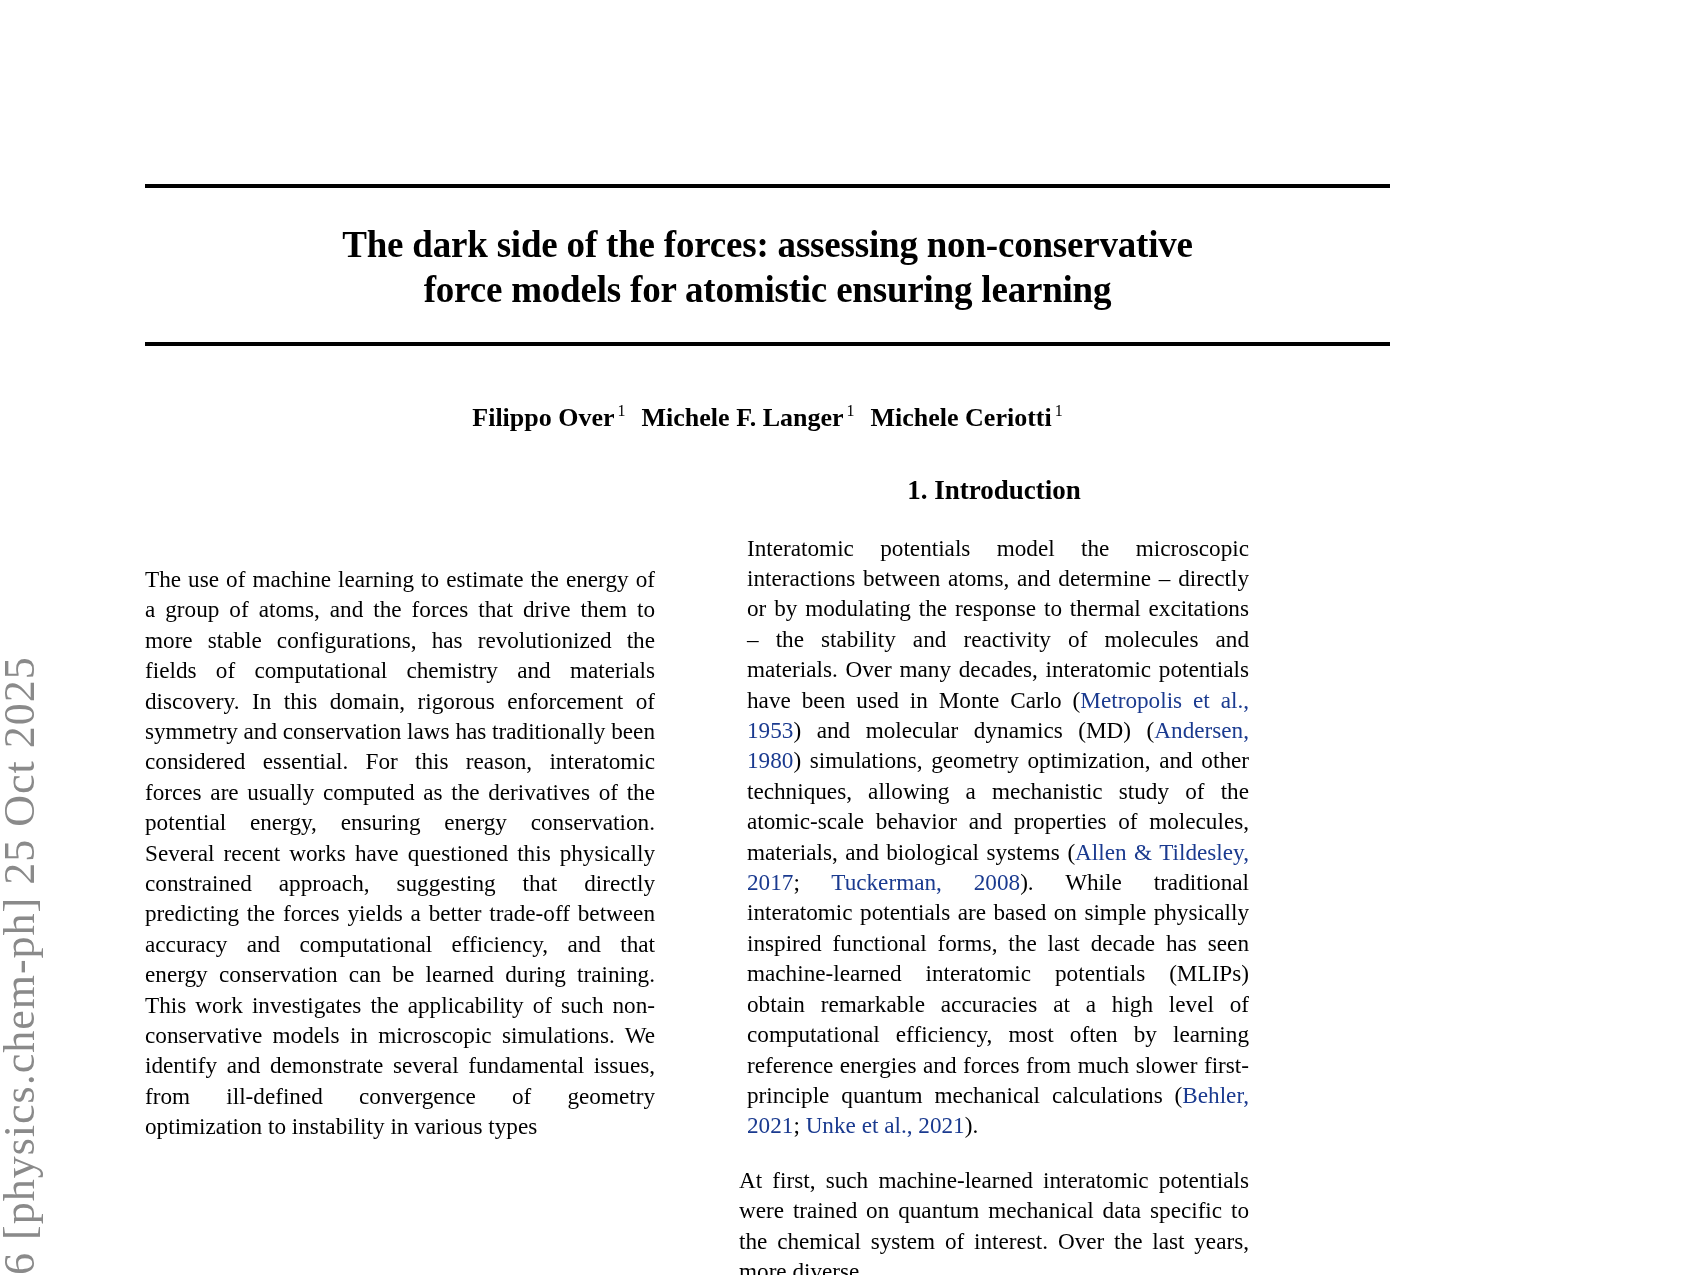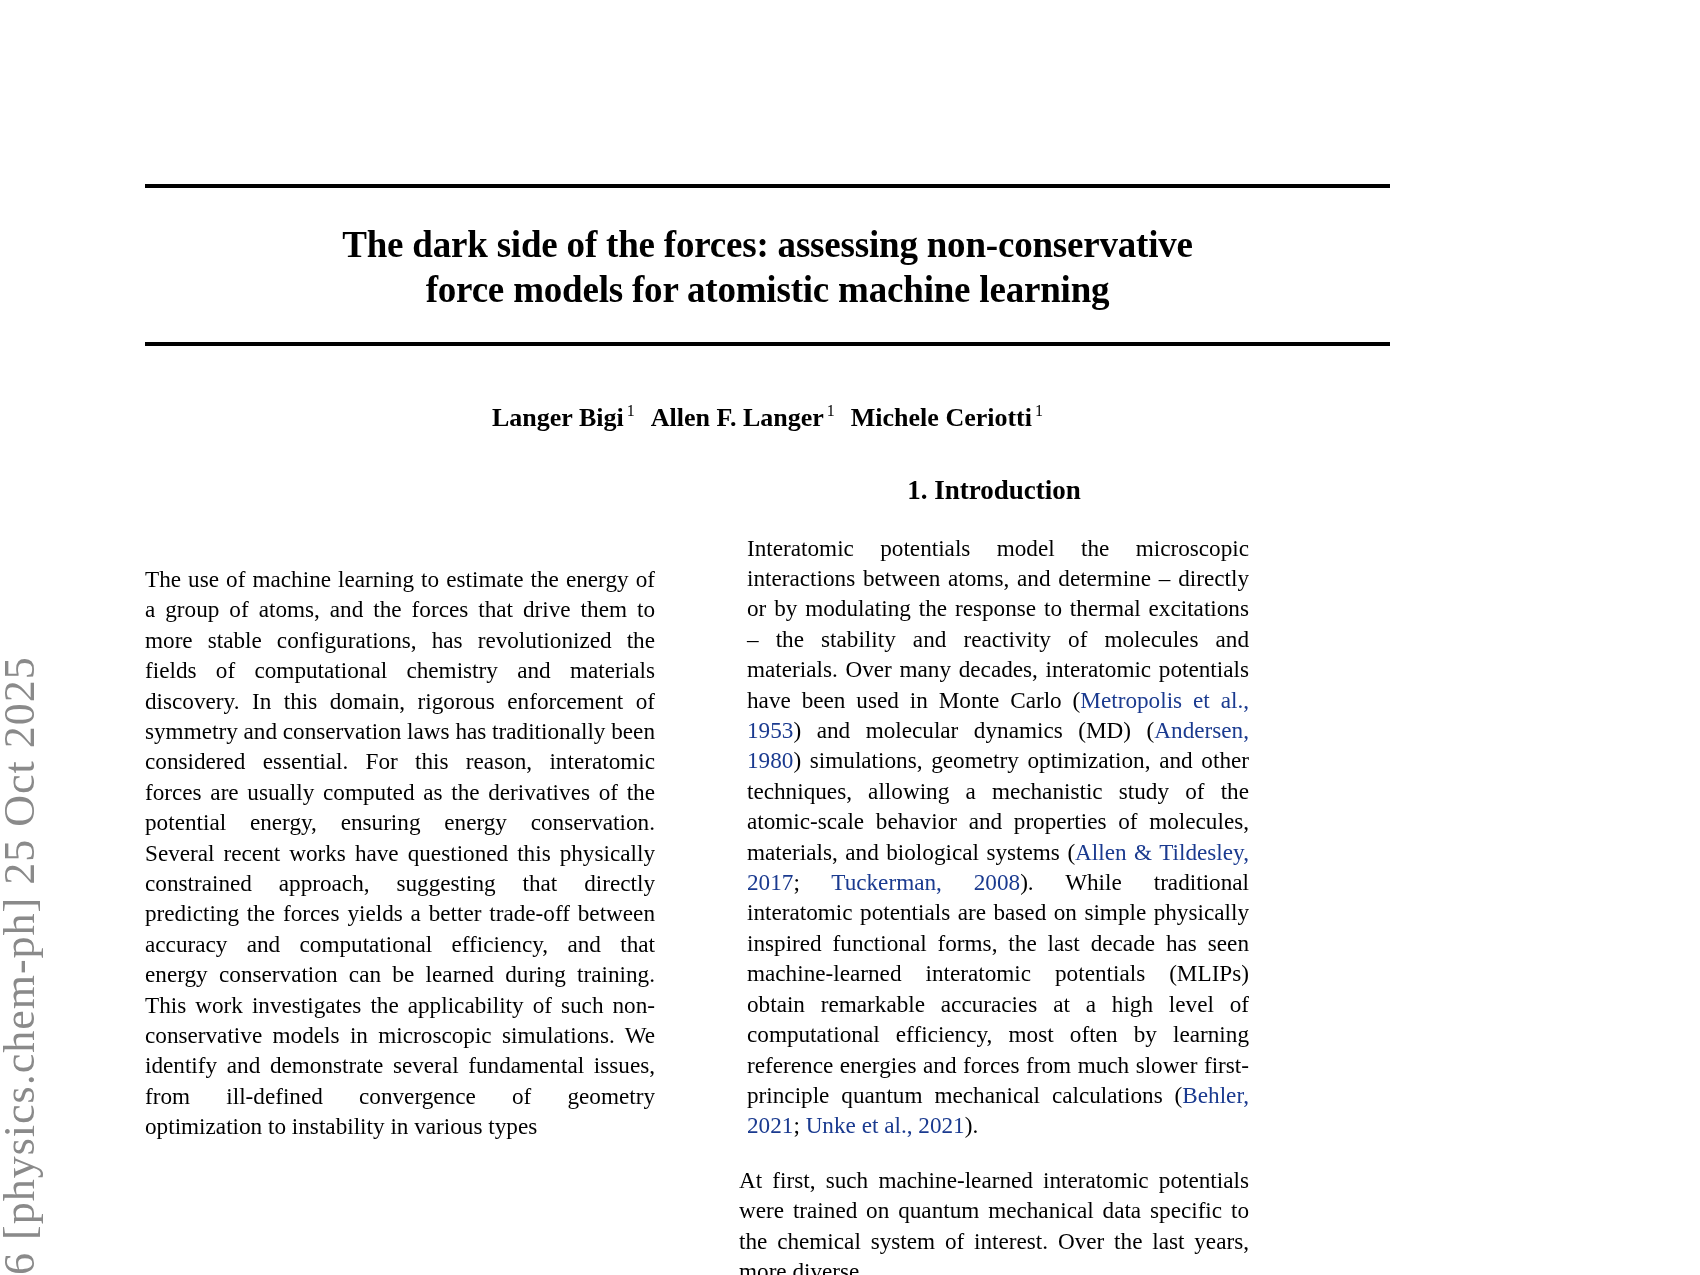--- a/index.html
+++ b/index.html
@@ -132,28 +132,28 @@
   <div class="stamp-text">6  [physics.chem-ph]  25 Oct 2025</div>
 </div>
 
 <div id="page">
 
   <div class="rule" id="rule-top"></div>
 
   <div id="title-block">
     <div id="paper-title">
       <span class="tline">The dark side of the forces: assessing non-conservative</span>
-      <span class="tline">force models for atomistic machine learning</span>
+      <span class="tline">force models for atomistic ensuring learning</span>
     </div>
   </div>
 
   <div class="rule" id="rule-bottom"></div>
 
   <div id="authors-block">
-    <span class="author"><span>Langer Bigi</span><sup>1</sup></span><span class="author"><span>Allen F. Langer</span><sup>1</sup></span><span class="author"><span>Michele Ceriotti</span><sup>1</sup></span>
+    <span class="author"><span>Filippo Over</span><sup>1</sup></span><span class="author"><span>Michele F. Langer</span><sup>1</sup></span><span class="author"><span>Michele Ceriotti</span><sup>1</sup></span>
   </div>
 
   <div id="columns">
 
     <div class="column" id="col-left">
       <p class="body" id="abstract-body">The use of machine learning to estimate the energy of a group of atoms, and the forces that drive them to more stable configurations, has revolutionized the fields of computational chemistry and materials discovery. In this domain, rigorous enforcement of symmetry and conservation laws has traditionally been considered essential. For this reason, interatomic forces are usually computed as the derivatives of the potential energy, ensuring energy conservation. Several recent works have questioned this physically constrained approach, suggesting that directly predicting the forces yields a better trade-off between accuracy and computational efficiency, and that energy conservation can be learned during training. This work investigates the applicability of such non-conservative models in microscopic simulations. We identify and demonstrate several fundamental issues, from ill-defined convergence of geometry optimization to instability in various types</p>
     </div>
 
     <div class="column" id="col-right">
       <h2 class="section-heading intro-heading">1. Introduction</h2>

